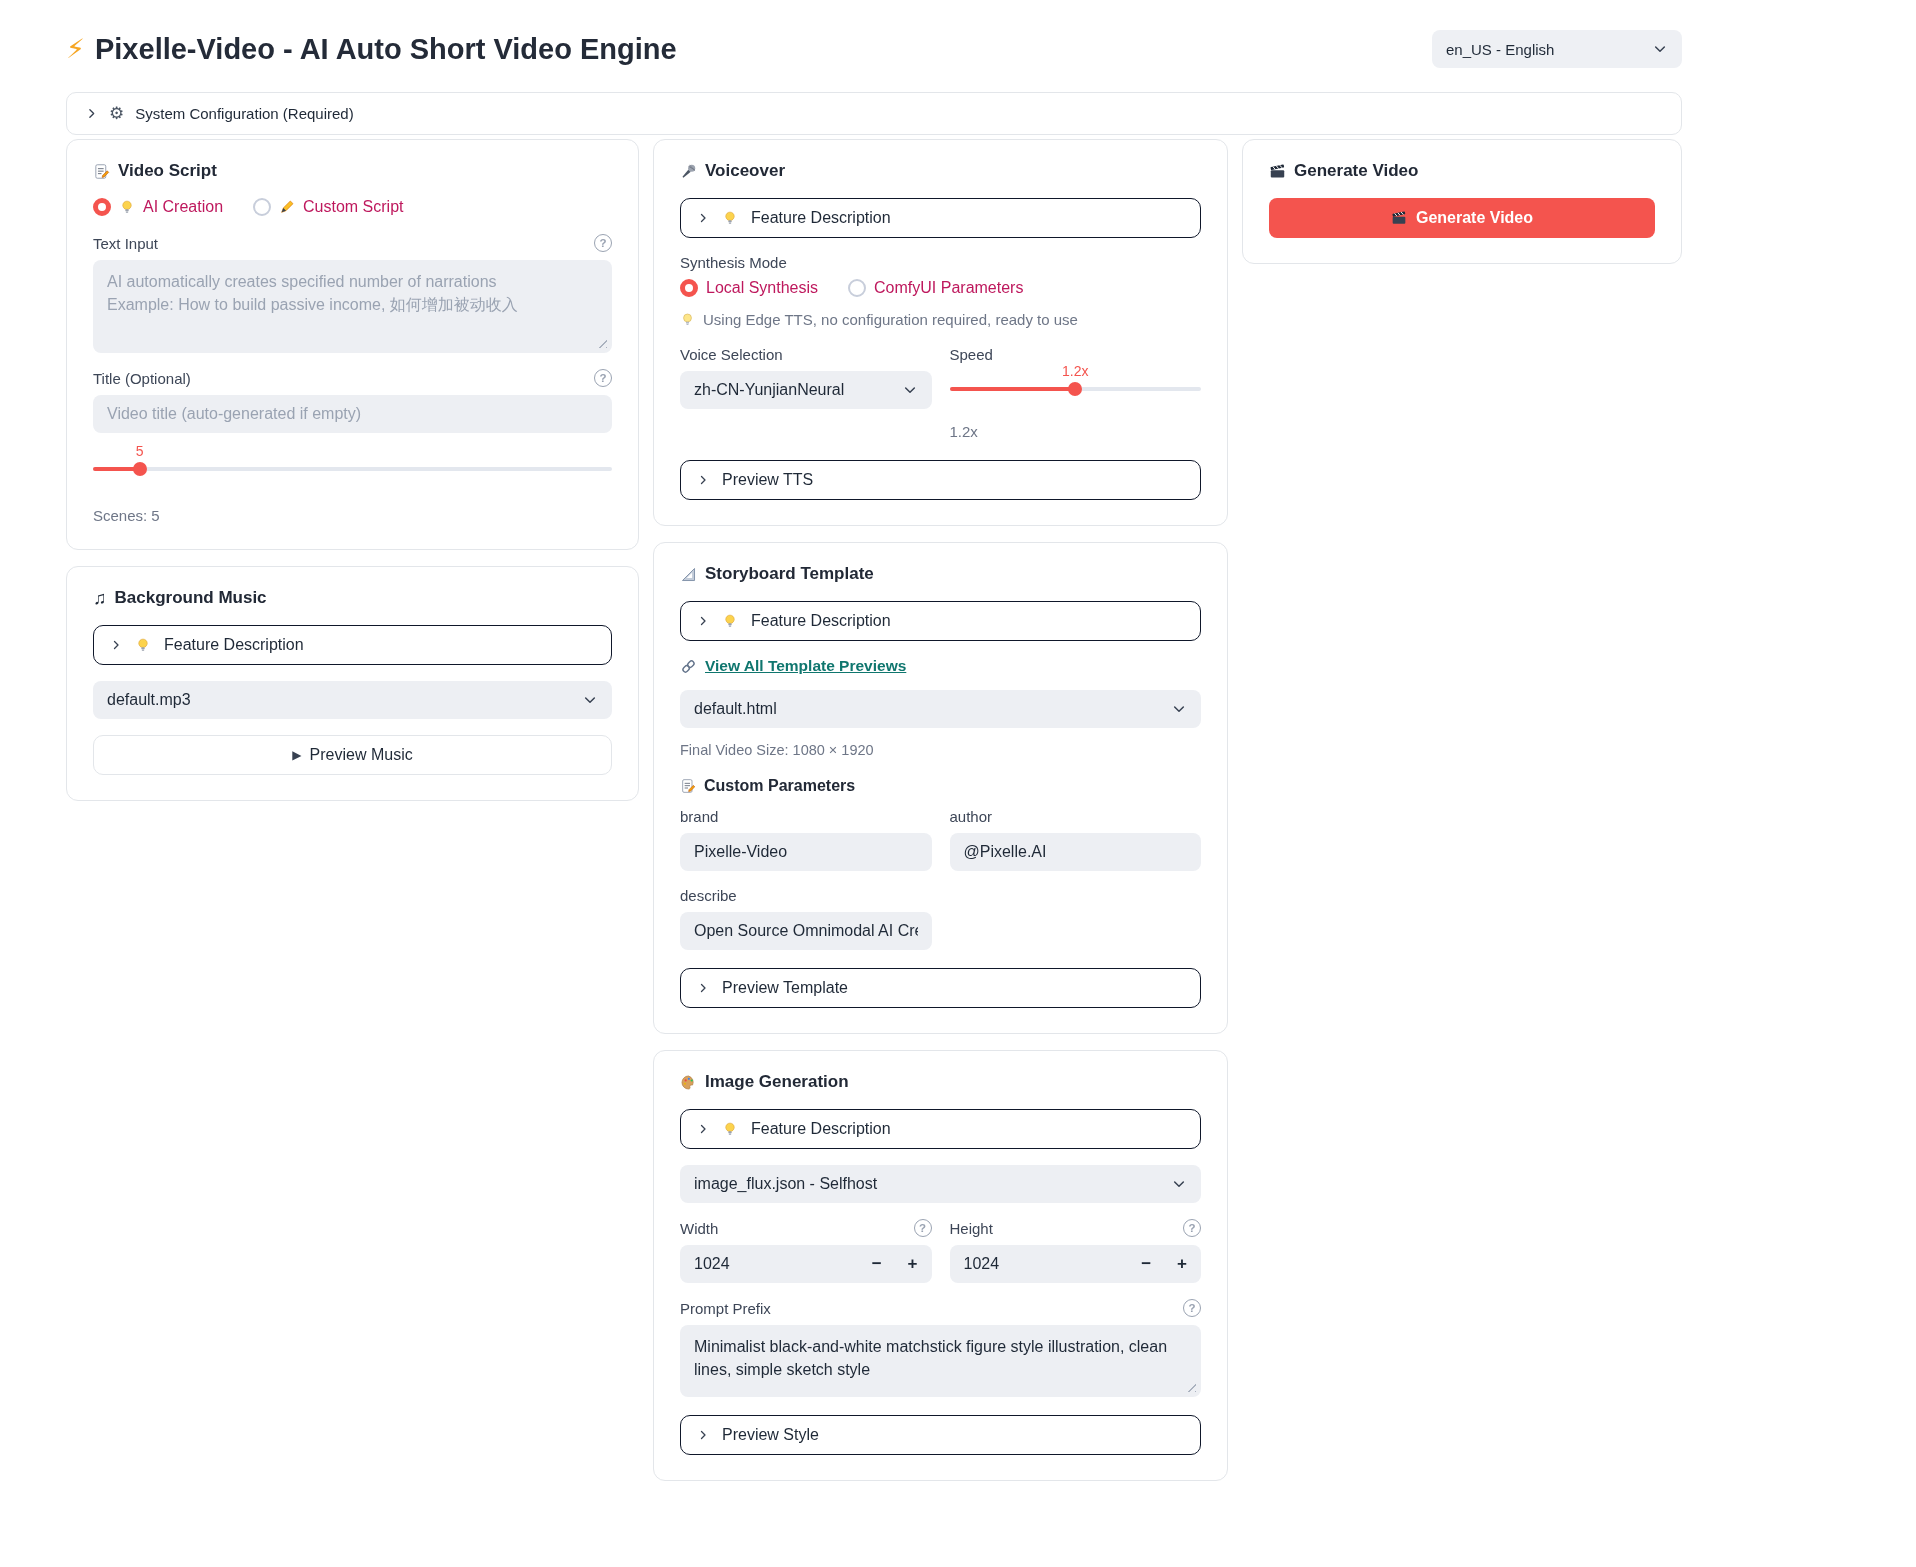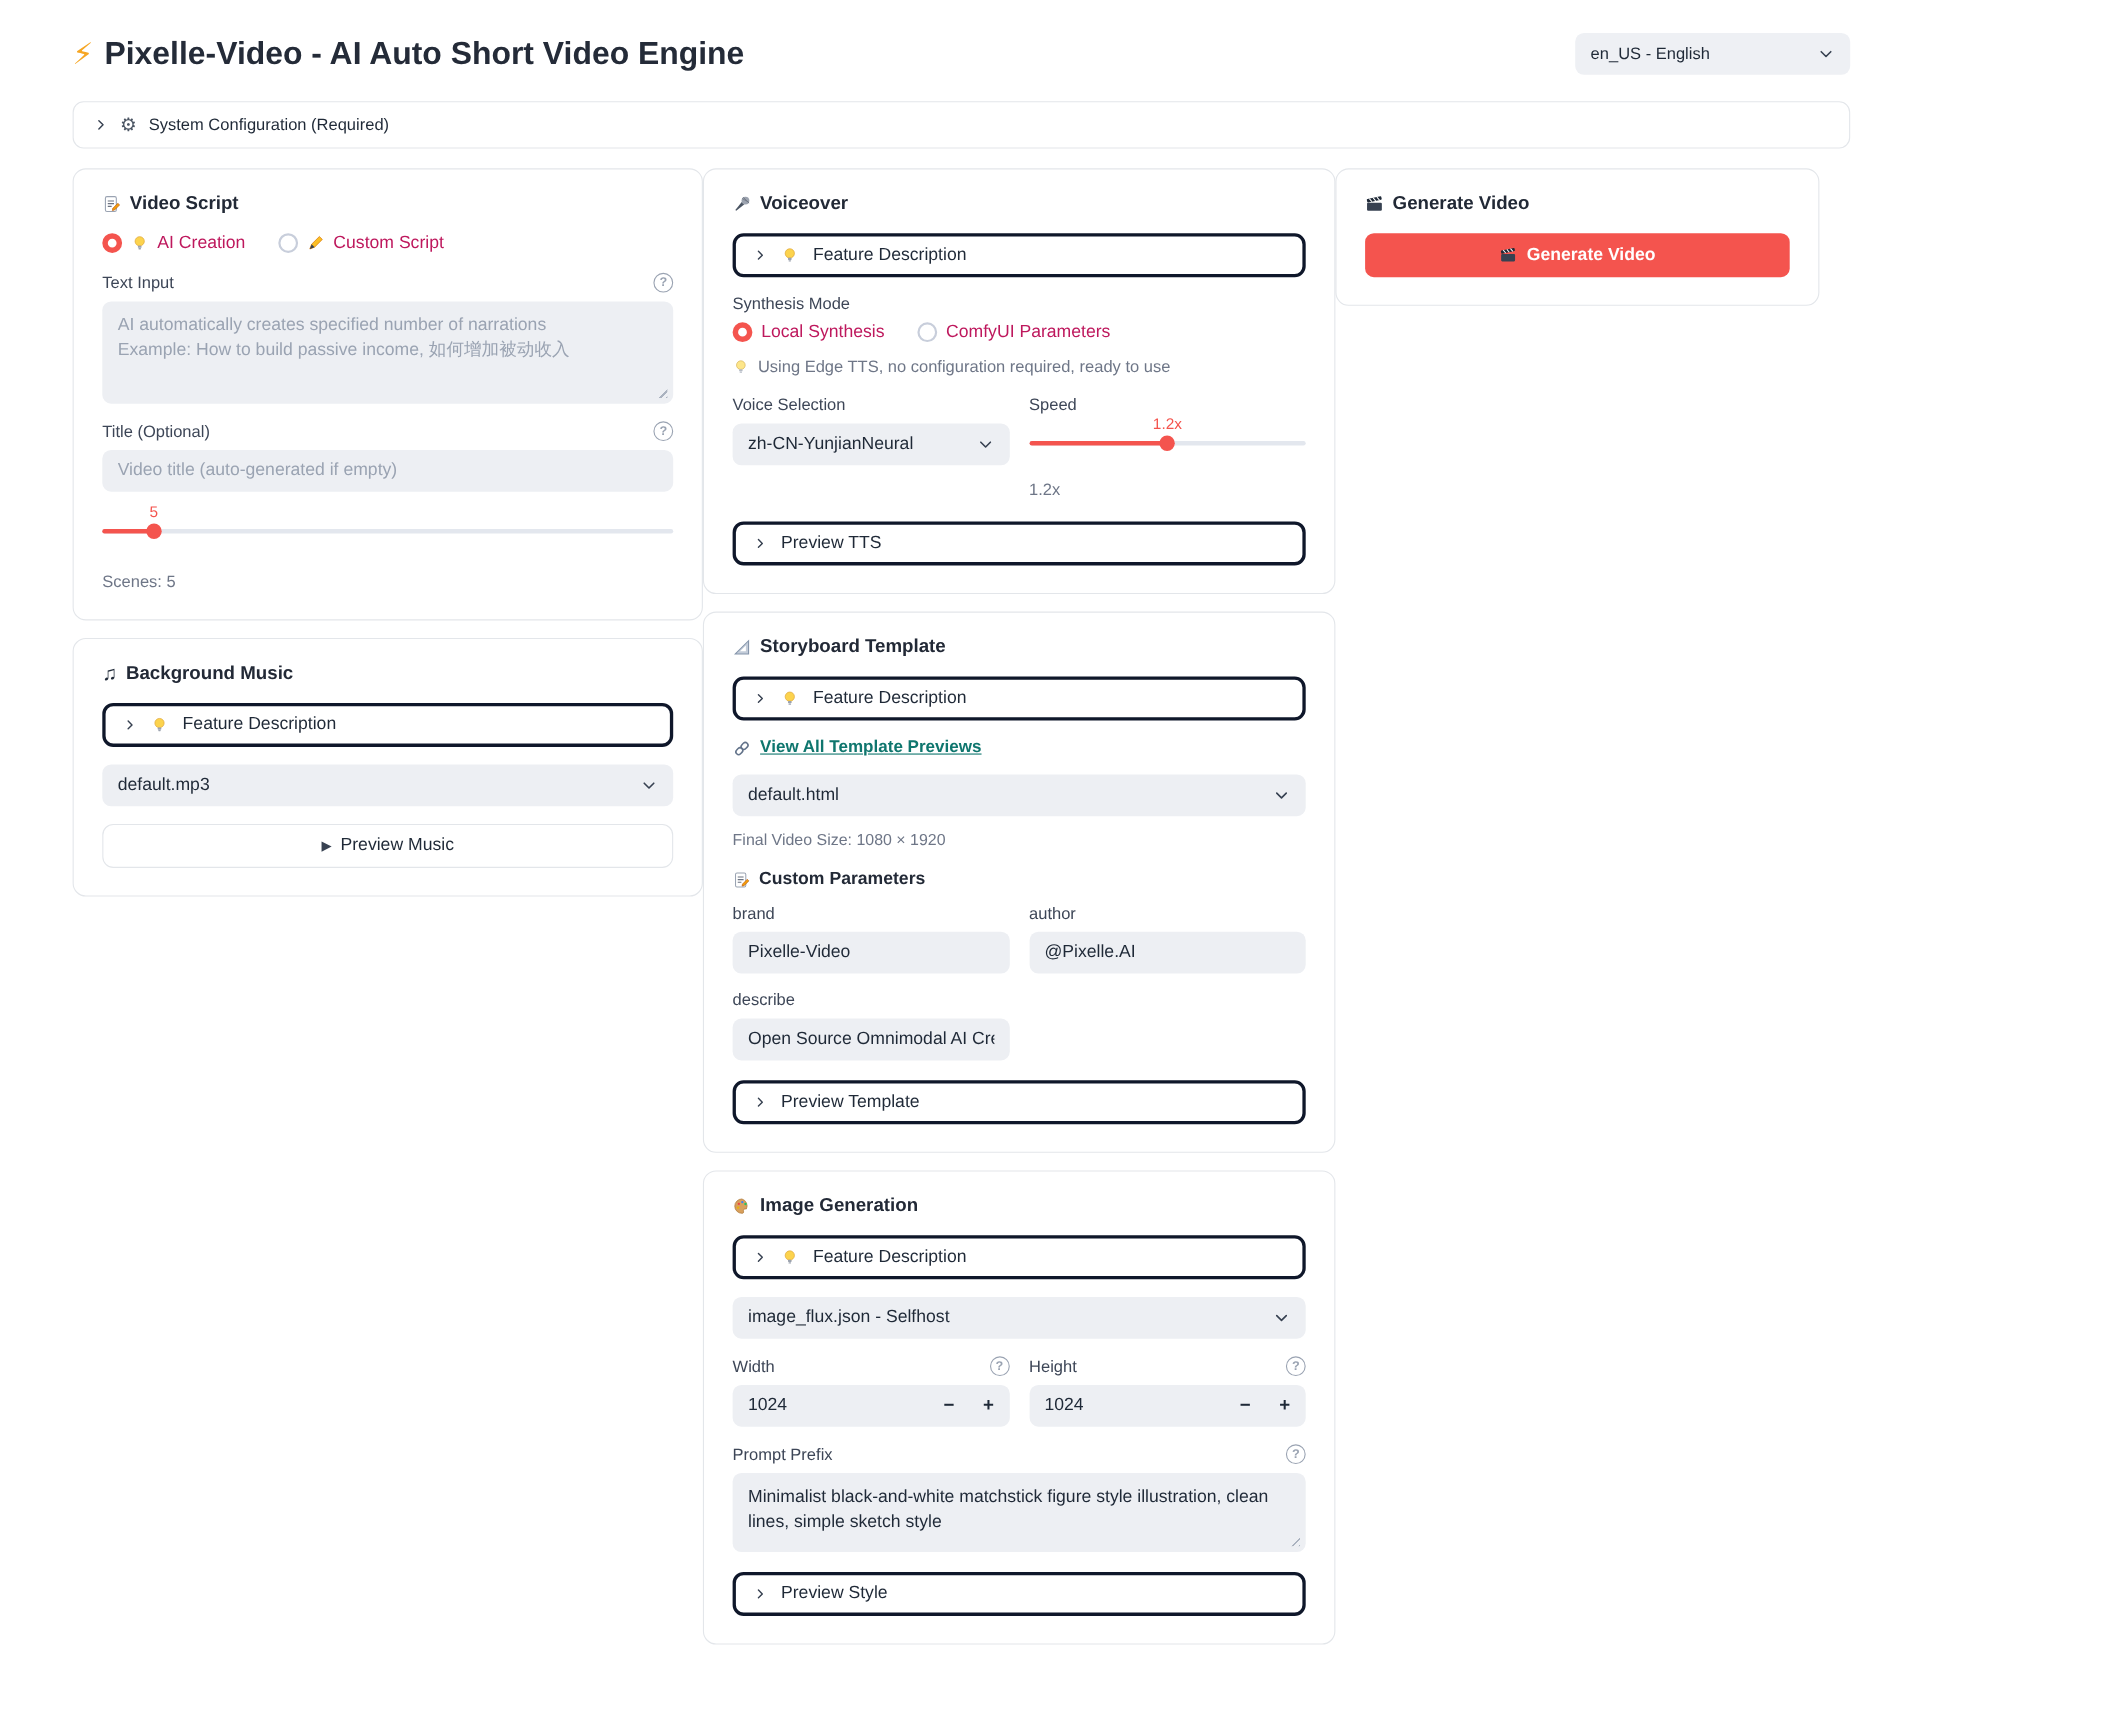--- a/index.html
+++ b/index.html
@@ -14,21 +14,21 @@
   .lang-select { width:250px; height:38px; background:#eef0f4; border-radius:8px; display:flex;
     align-items:center; padding:0 14px; font-size:15px; color:#1f2937; cursor:pointer;text-align:center; }
   .lang-select .chev { margin-left:auto; }
 
   
   .sysbar { margin-top:20px; height:43px; border:1px solid #e3e6ea; border-radius:10px;
     display:flex; align-items:center; gap:11px; padding:0 18px; font-size:15px; color:#1f2937; cursor:pointer; }
   .gear { font-size:17px; color:#4b5563; line-height:1; }
 
   
-  .grid { margin-top:18px; display:grid; grid-template-columns:573px 575px 440px; align-items:start; }
+  .grid { margin-top:4px; display:grid; grid-template-columns:573px 575px 440px; gap:14px; align-items:start; }
   .col { display:flex; flex-direction:column; gap:16px; }
   .card { border:1px solid #e3e6ea; border-radius:12px; padding:21px 26px 25px; background:#fff; }
   .card-title { display:flex; align-items:center; gap:8px; font-size:17px; font-weight:700; color:#222936; margin-bottom:17px; }
 
   .label { font-size:15px; color:#3d4657; margin-bottom:8px; display:flex; align-items:center; justify-content:space-between; }
   .label .ltext { } 
   .help { width:18px; height:18px; border:1.4px solid #9aa3b2; border-radius:50%; color:#9aa3b2;
     font-size:11.5px; font-weight:700; display:flex; align-items:center; justify-content:center; cursor:pointer; }
 
   .input, .dropdown { height:38px; background:#edeff3; border:none; border-radius:8px; width:100%;
@@ -37,21 +37,21 @@
   input::placeholder, textarea::placeholder { color:#9aa3b2; opacity:1; }
   .dropdown { cursor:pointer; }
   .dropdown .chev { margin-left:auto; }
   textarea.tarea { background:#edeff3; border:none; border-radius:8px; width:100%; resize:none;
     padding:10px 14px; font-size:16px; color:#1f2937; font-family:inherit; line-height:1.45; display:block; }
   .ta-wrap { position:relative; }
   .ta-handle { position:absolute; right:5px; bottom:5px; width:10px; height:10px;
     background:repeating-linear-gradient(315deg,#aab2bf 0 1.4px,transparent 1.4px 4.4px);
     clip-path:polygon(100% 0,100% 100%,0 100%); cursor:nwse-resize; }
 
-  .accordion { border:3px solid #0f172a; border-radius:10px; height:40px; display:flex; align-items:center;
+  .accordion { border:1px solid #0f172a; border-radius:10px; height:40px; display:flex; align-items:center;
     gap:13px; padding:0 16px; font-size:16px; color:#1f2937; cursor:pointer; }
   .chev-r { color:#374151; }
 
   .radio-row { display:flex; align-items:center; gap:30px; }
   .radio-item { display:flex; align-items:center; gap:8px; font-size:16px; color:#be185d; cursor:pointer; }
   .radio { width:18px; height:18px; border-radius:50%; background:#fff; flex:none; }
   .radio.sel { border:5.5px solid #f4544e; }
   .radio.unsel { border:2px solid #c8cedb; }
 
   .slider { position:relative; height:4px; background:#e3e7ee; border-radius:2px; cursor:pointer; }

